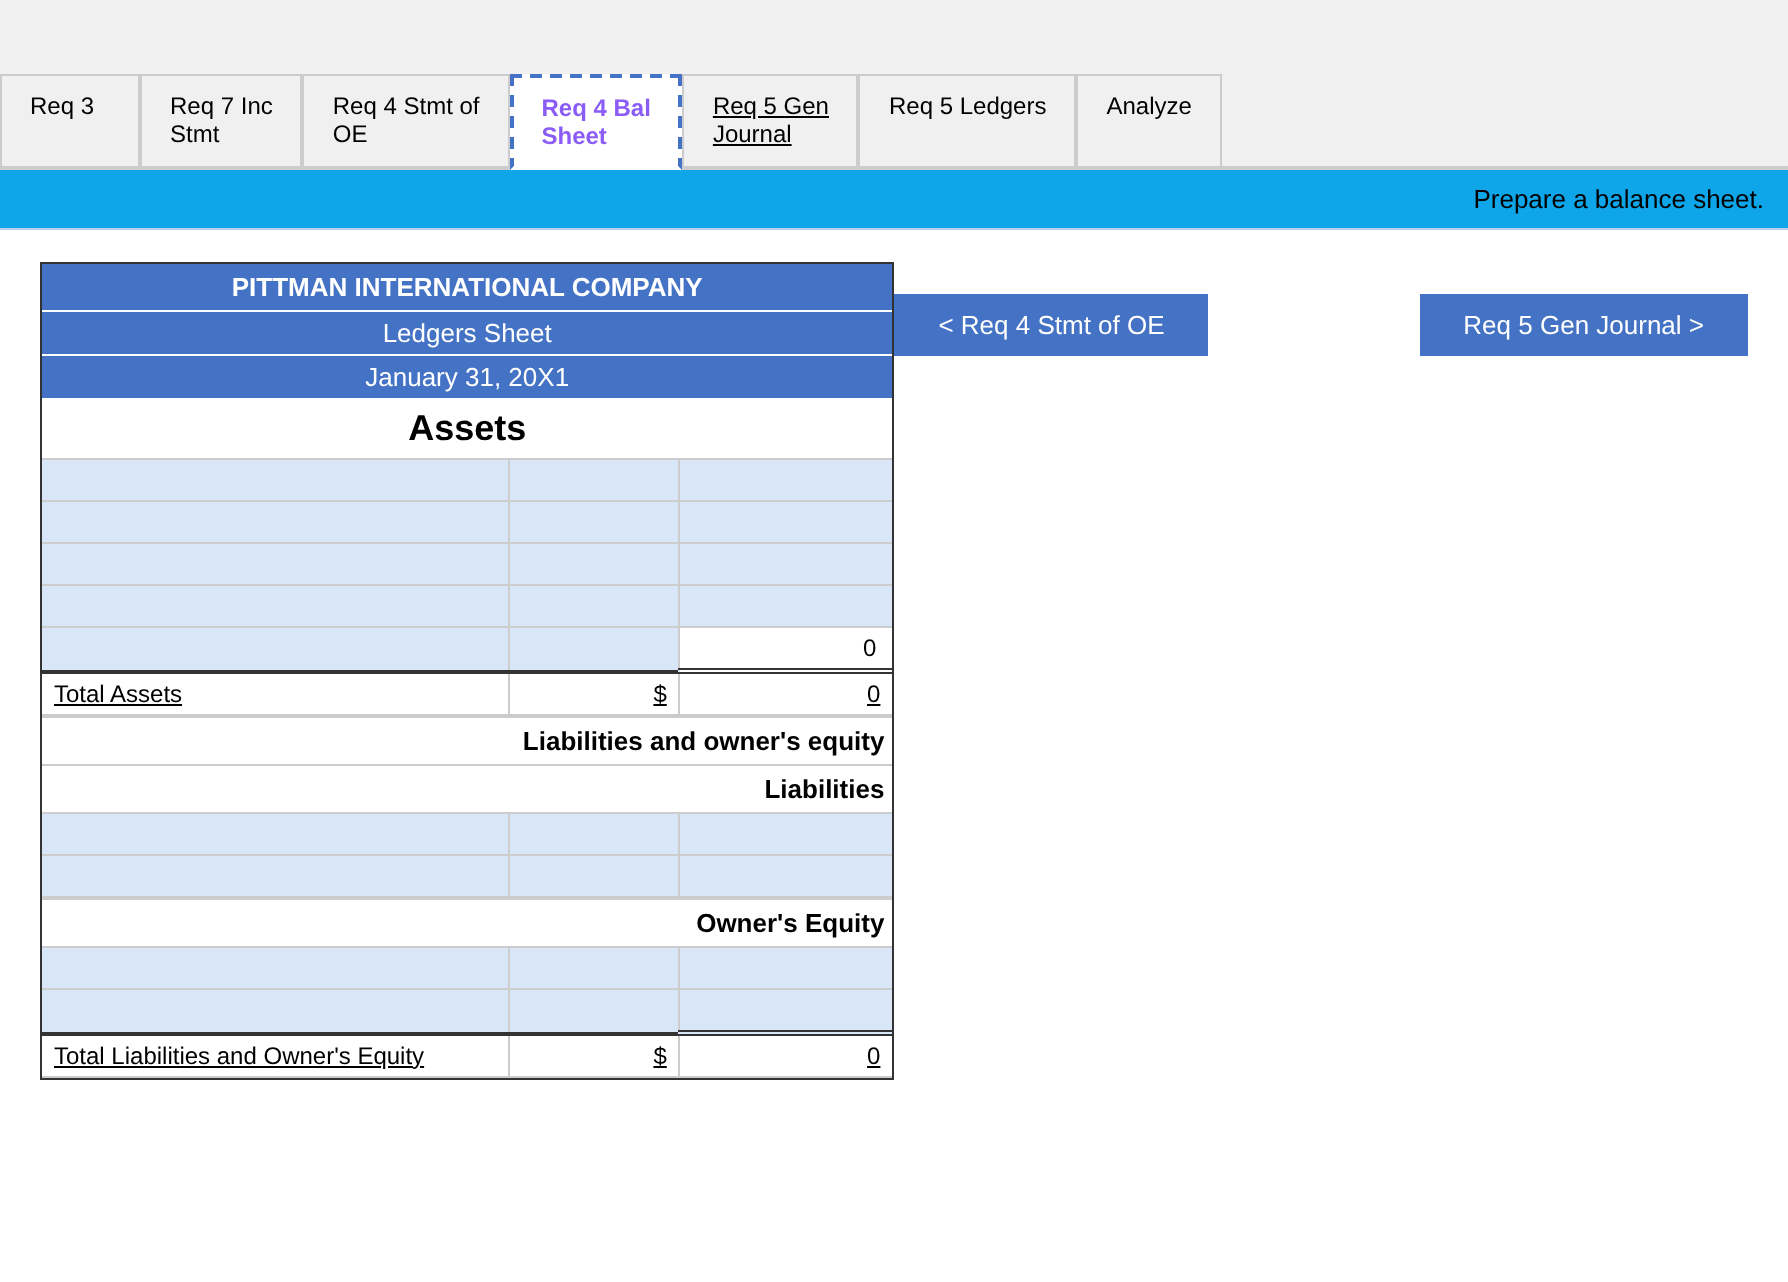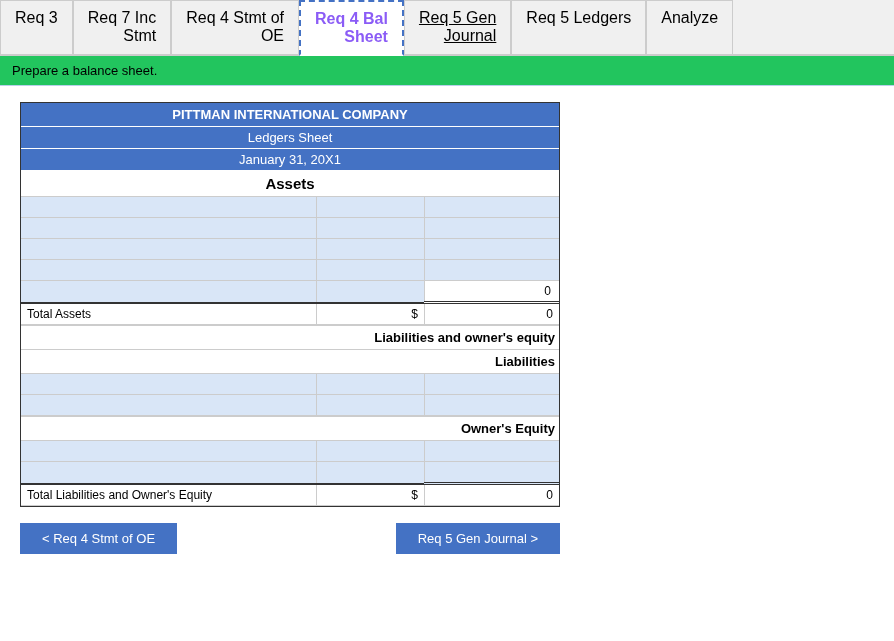--- a/index.html
+++ b/index.html
@@ -10,46 +10,47 @@
       display: flex;
       border-bottom: 2px solid #ccc;
       background: #f0f0f0;
     }
     .tab {
       padding: 8px 14px;
       border: 1px solid #ccc;
       border-bottom: none;
       background: #f0f0f0;
       cursor: pointer;
-      font-size: 16px;
-      text-align: right;
+      font-size: 12px;
+      text-align: left;
       min-width: 70px;
+      margin-top: 37px;
     }
     .tab.active {
       background: #fff;
       border: 2px dashed #4472c4;
       border-bottom: 2px solid #fff;
       font-weight: bold;
       color: #8b5cf6;
       margin-bottom: -2px;
     }
 
     
     .instruction-bar {
-      background: #22c55e;
+      background: #0ea5e9;
       padding: 7px 12px;
       font-size: 13px;
       border-bottom: 1px solid #b8d0ea;
+      text-align: right;
     }
 
     
     .main-content {
       padding: 16px 20px;
       display: flex;
-      flex-direction: column;
       align-items: flex-start;
     }
 
     
     .bs-container {
       width: 540px;
       border: 1px solid #333;
     }
 
     .bs-header-row {
@@ -68,21 +69,21 @@
       text-align: center;
       padding: 3px 6px;
       font-size: 13px;
       border-bottom: 1px solid #fff;
     }
 
     .bs-section-label {
       text-align: center;
       padding: 4px 6px;
       font-weight: bold;
-      font-size: 15px;
+      font-size: 18px;
       border-bottom: 1px solid #ccc;
       background: #fff;
     }
 
     
     .bs-table {
       width: 100%;
       border-collapse: collapse;
     }
     .bs-table td {
@@ -103,20 +104,21 @@
       width: 25%;
       text-align: right;
     }
     .bs-table .input-cell {
       background: #d9e6f7;
       height: 20px;
     }
     .bs-table .total-row td {
       border-top: 2px solid #333;
       font-weight: normal;
+      text-decoration: underline;
     }
     .bs-table .total-row .col-desc {
       font-weight: normal;
     }
     .center-label {
       text-align: right;
       font-weight: bold;
       padding: 5px;
     }
 

